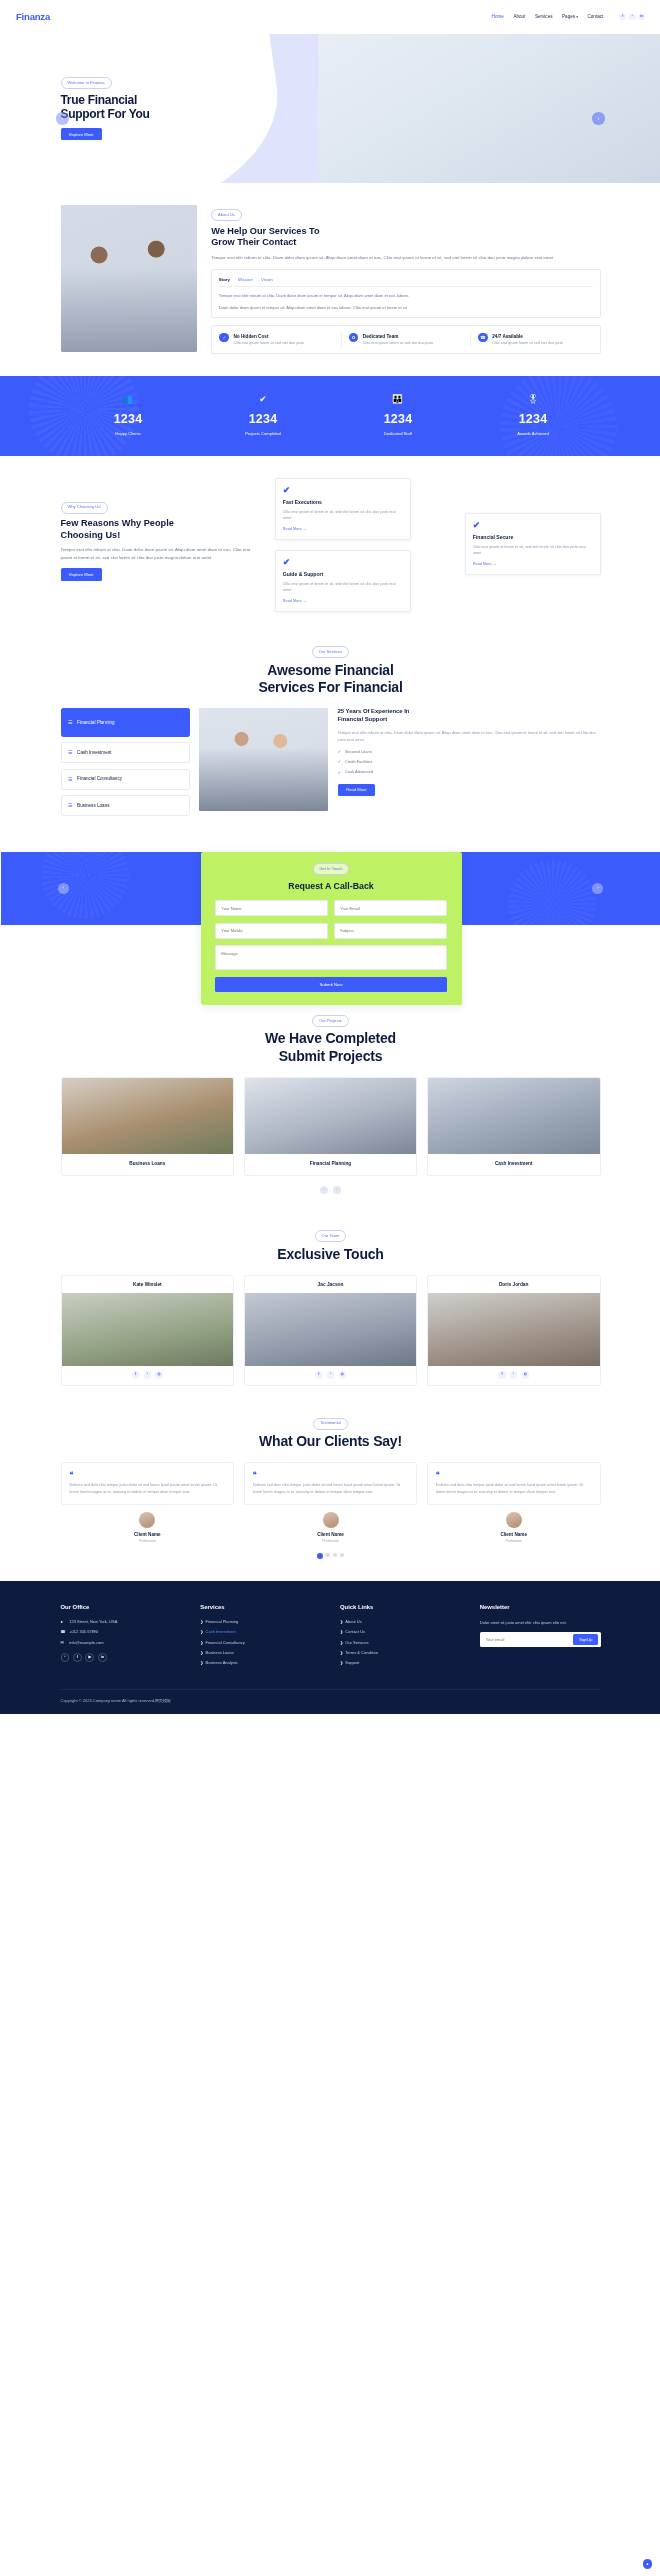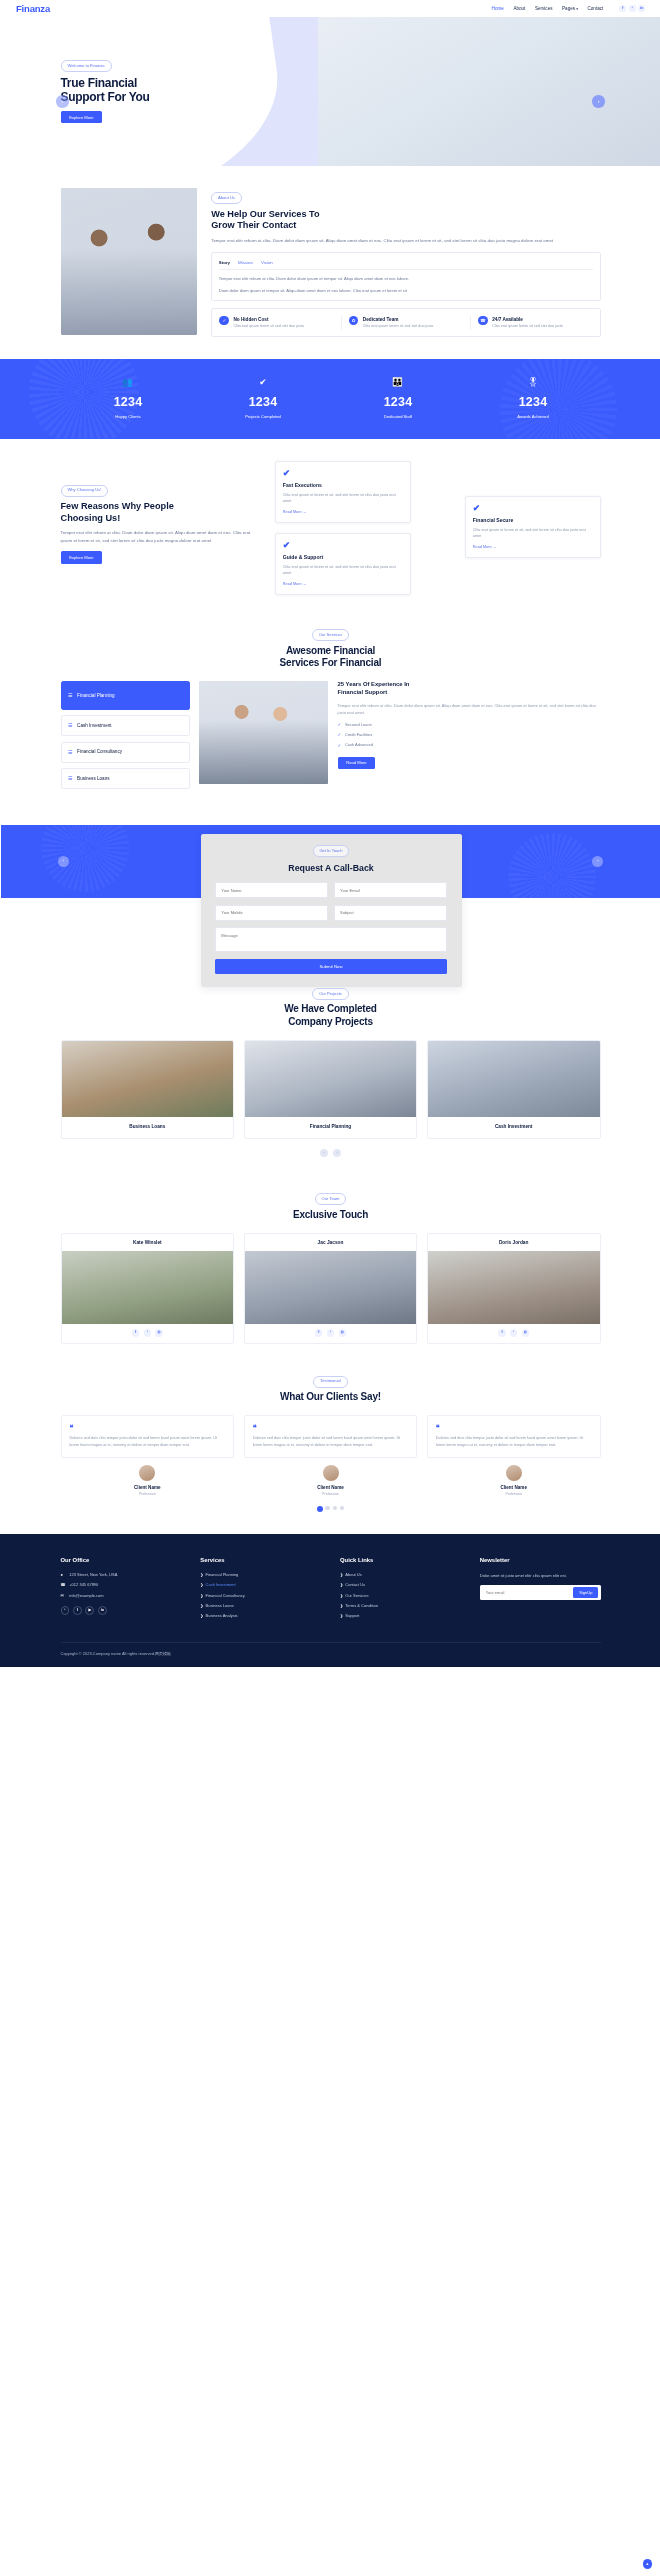--- a/index.html
+++ b/index.html
@@ -7,21 +7,21 @@
   body{
     width:661px;height:2576px;overflow:hidden;
     font-family:"Liberation Sans",sans-serif;
     background:#ffffff;color:#4a5568;font-size:5.1px;line-height:1.65;
     position:relative;
   }
   .wrap{width:540px;margin:0 auto;position:relative;}
 
   
   .topbar{height:17px;display:flex;align-items:center;justify-content:space-between;
-    padding:0 16px;background:#fff;position:relative;z-index:40;}
+    padding:17px 16px;background:#fff;position:relative;z-index:40;}
   .logo{font-size:9.5px;font-weight:bold;color:#3b5bfd;letter-spacing:-0.2px;}
   .nav{display:flex;align-items:center;gap:9.5px;}
   .nav a{font-size:4.6px;color:#1b2a4e;text-decoration:none;white-space:nowrap;}
   .nav a.active{color:#3b5bfd;}
   .caret{font-size:3.7px;margin-left:1.1px;}
   .socials{display:flex;gap:2.9px;margin-left:6.6px;}
   .soc{width:6.6px;height:6.6px;border-radius:50%;background:#eef1ff;color:#3b5bfd;
     display:flex;align-items:center;justify-content:center;font-size:3.4px;font-weight:bold;}
 
   
@@ -44,21 +44,21 @@
   .hero .btn{margin-top:6.6px;}
   .arrowbtn{position:absolute;width:12.5px;height:12.5px;border-radius:50%;
     background:rgba(120,140,250,.55);color:#fff;display:flex;align-items:center;
     justify-content:center;font-size:5.1px;top:78px;}
   .arrow-l{left:-4.4px;}
   .arrow-r{right:-4.4px;background:rgba(120,140,250,.8);}
 
   
   .sec{padding:22px 0;}
   .sec-head{text-align:center;}
-  .sec-head h2{font-size:10px;color:#0d1b3e;line-height:1.25;margin-top:3.7px;
+  .sec-head h2{font-size:14px;color:#0d1b3e;line-height:1.25;margin-top:3.7px;
     font-weight:bold;letter-spacing:-0.2px;}
   .lead{font-size:4.4px;color:#6b7794;line-height:1.75;margin-top:5.1px;}
 
   
   .about{display:flex;gap:14.7px;align-items:flex-start;}
   .about-img{width:136px;height:147px;border-radius:2.2px;overflow:hidden;flex:none;
     background:linear-gradient(160deg,#b9c3d2,#8e99ab 55%,#6e7a8d);position:relative;}
   .about-img .fig{position:absolute;inset:0;
     background:
       radial-gradient(circle at 28% 34%,#8b6b53 0 8px,transparent 8.8px),
@@ -131,21 +131,21 @@
   .ulist .ck{color:#3b5bfd;font-size:4.4px;}
   .svc-txt .btn{margin-top:5.1px;}
 
   
   .cbwrap{position:relative;height:140px;}
   .cbband{position:absolute;left:0;top:0;width:661px;height:73px;background:#3b5bfd;
     margin-left:calc(-50vw + 270px);overflow:hidden;}
   .cbband i{position:absolute;left:40px;top:-20.6px;width:88px;height:88px;border-radius:50%;
     background:repeating-conic-gradient(#4a68ff 0 4deg,#3b5bfd 4deg 8deg);opacity:.5;}
   .cbband i.r{left:auto;right:66px;top:8.8px;}
-  .cbcard{position:absolute;left:140px;top:9px;width:261px;background:#e5e5e5;
+  .cbcard{position:absolute;left:140px;top:0;width:261px;background:#bef264;
     border-radius:2.2px;box-shadow:0 1.5px 8.8px rgba(20,30,80,.09);padding:11.7px 14.7px 13.2px;text-align:center;}
   .cbcard h2{font-size:8.8px;color:#0d1b3e;margin-top:4.4px;font-weight:bold;}
   .frow{display:flex;gap:5.9px;margin-top:6.6px;}
   .fin{flex:1;border:0.7px solid #e4e7f0;border-radius:1.5px;padding:4.4px 5.1px;font-size:4.1px;
     color:#9aa3b8;font-family:"Liberation Sans",sans-serif;background:#fff;outline:none;}
   textarea.fin{height:25px;resize:none;width:100%;}
   .submit{width:100%;margin-top:6.6px;background:#3b5bfd;color:#fff;border:none;border-radius:1.5px;
     padding:5.1px 0;font-size:4.3px;cursor:pointer;font-family:"Liberation Sans",sans-serif;}
   .cbarrow{position:absolute;width:11px;height:11px;border-radius:50%;background:rgba(255,255,255,.35);
     color:#fff;display:flex;align-items:center;justify-content:center;font-size:4.4px;top:31px;}
@@ -450,21 +450,21 @@
     </div>
   </div>
 </div>
 
 <div class="sec" style="padding-top:20.6px">
   <div class="wrap">
     <div class="sec-head">
       <span class="pill">Our Projects</span>
       <h2>
         <span>We Have Completed</span><br>
-        <span>Company Projects</span>
+        <span>Submit Projects</span>
       </h2>
     </div>
     <div class="pgrid">
       <div class="pcard">
         <div class="pimg a"></div>
         <div class="pcap">Business Loans</div>
       </div>
       <div class="pcard">
         <div class="pimg b"></div>
         <div class="pcap">Financial Planning</div>

